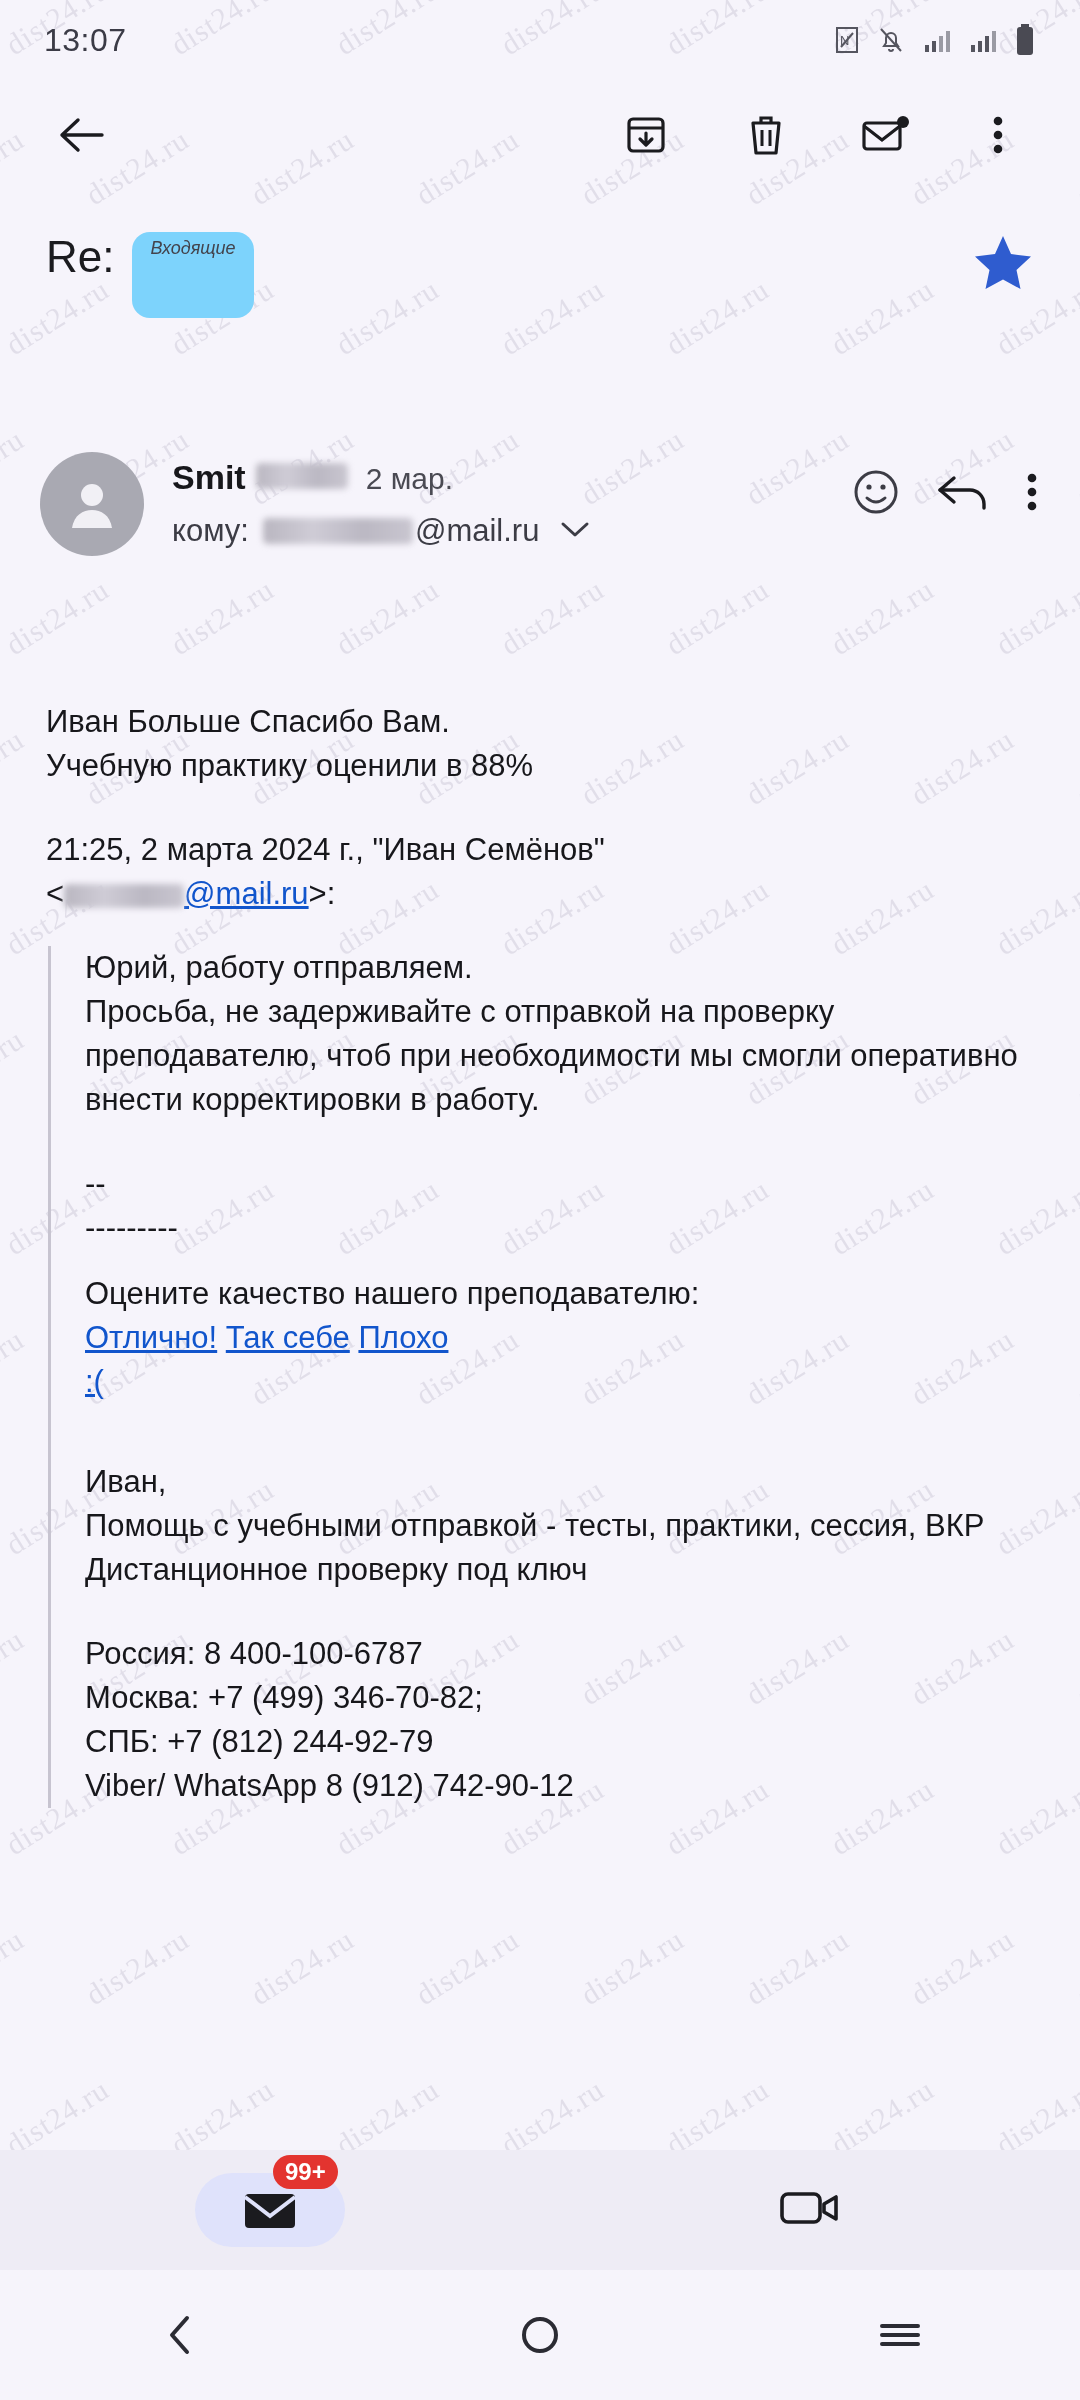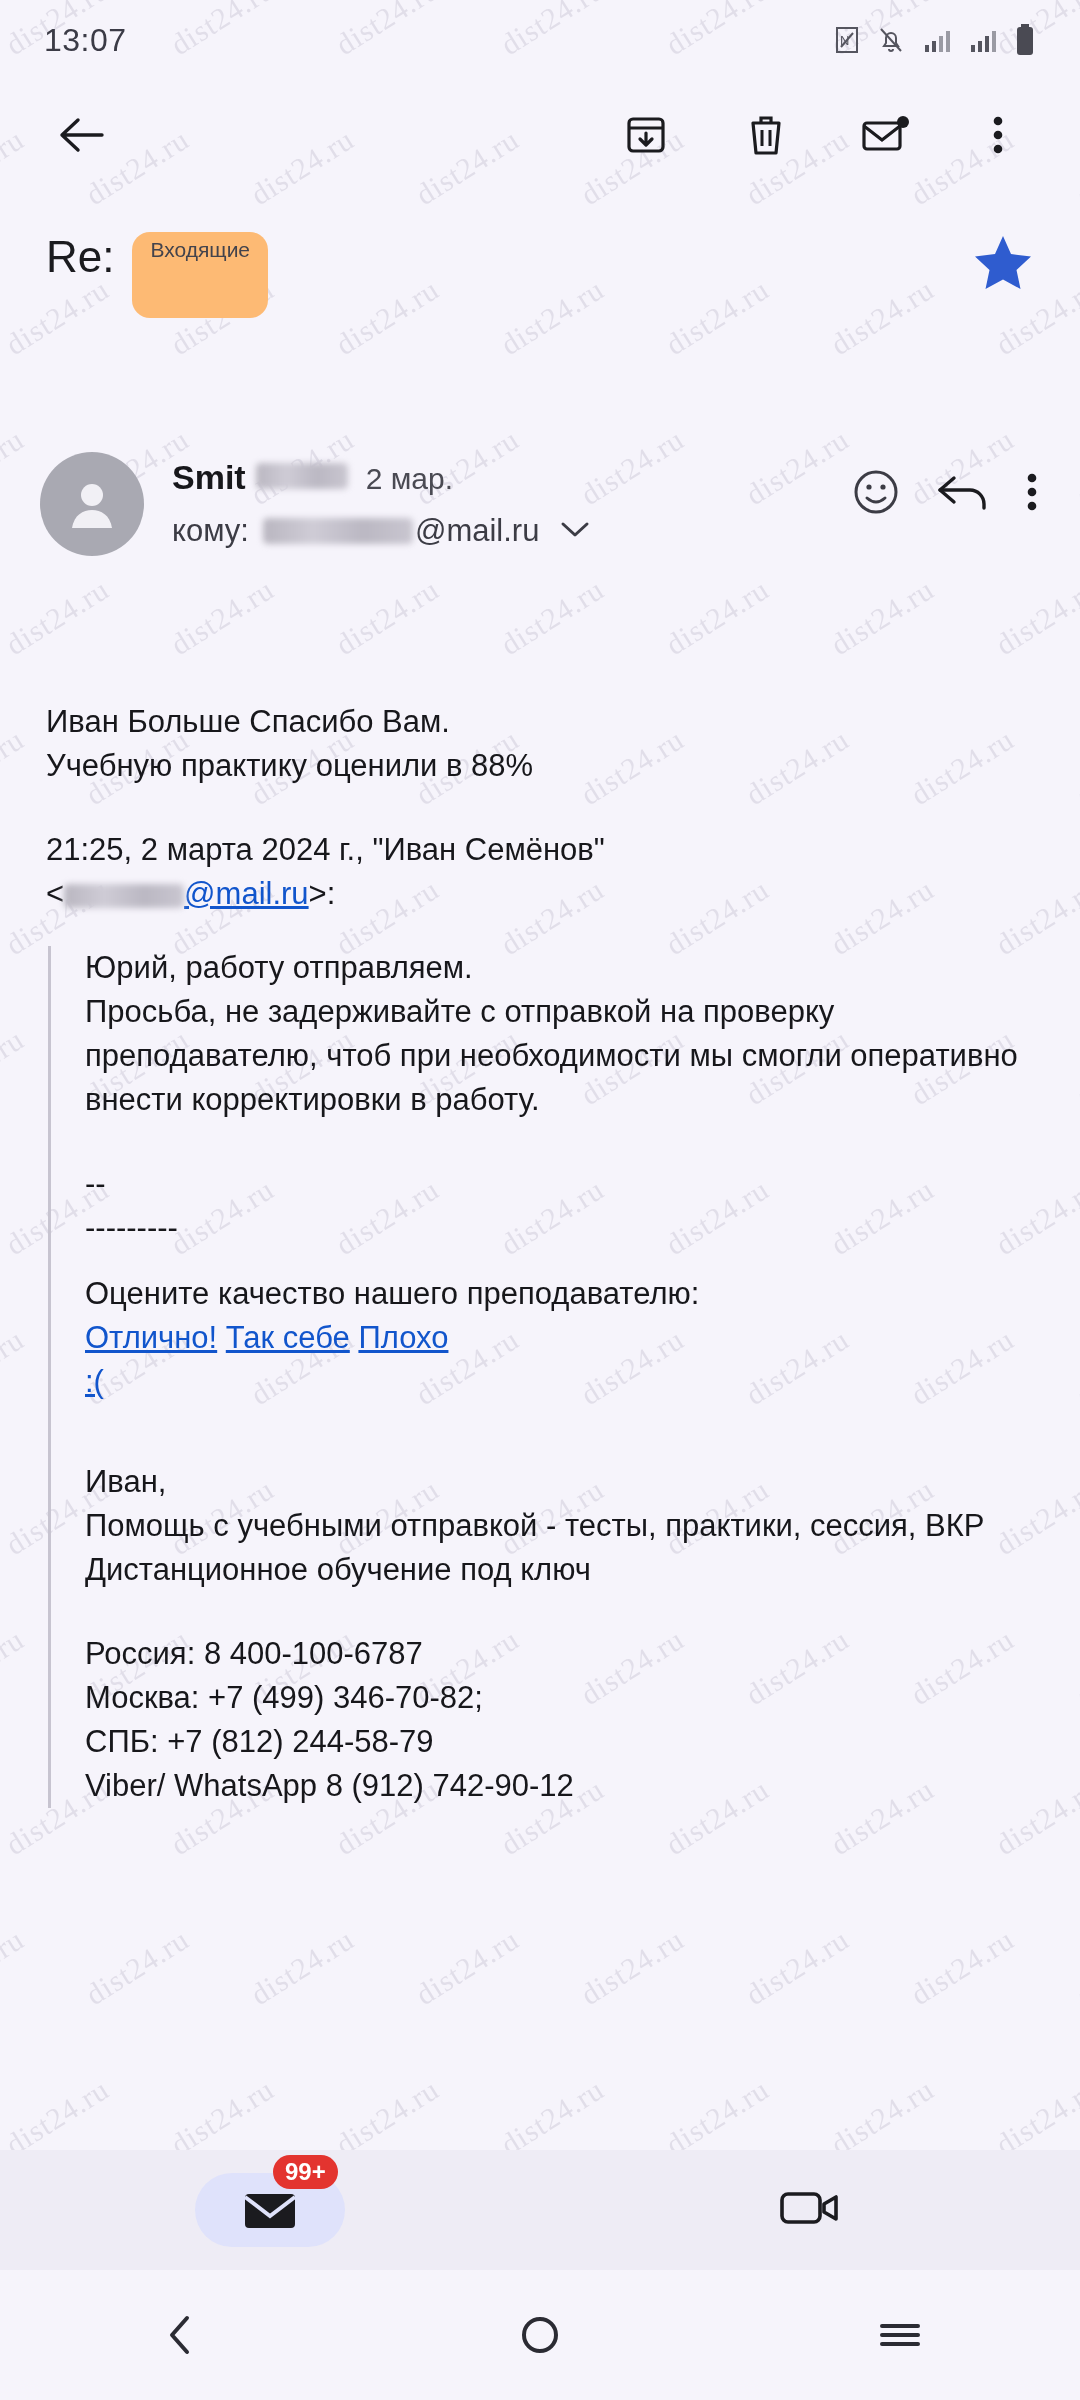--- a/index.html
+++ b/index.html
@@ -62,23 +62,23 @@
 
   
   #subject-row {
     position: absolute; top: 232px; left: 0; right: 0;
     display: flex; padding: 0 46px; z-index: 10;
     height: 86px;
   }
   #subject-text { font-size: 44px; color: #1b1b1f; font-weight: 400; }
   #label-chip {
     margin-left: 18px;
-    background: #fdba74; color: #43434c;
+    background: #7dd3fc; color: #43434c;
     border-radius: 18px; padding: 7px 18px;
-    font-size: 21px; line-height: 1;
+    font-size: 18px; line-height: 1; font-style: italic;
   }
   #star-btn { margin-left: auto; }
 
   
   #sender-row {
     position: absolute; top: 452px; left: 0; right: 0; height: 130px;
     display: flex; align-items: flex-start; padding: 0 40px; z-index: 10;
   }
   #avatar {
     width: 104px; height: 104px; border-radius: 50%;
@@ -315,25 +315,25 @@
         <a class="link" href="#">Отлично!</a>
         <a class="link" href="#">Так себе</a>
         <a class="link" href="#">Плохо</a>
       </p>
       <p>
         <a class="link" href="#">:(</a>
       </p>
       <div class="gap-lg"></div>
       <p>Иван,</p>
       <p>Помощь с учебными отправкой - тесты, практики, сессия, ВКР</p>
-      <p>Дистанционное обучение под ключ</p>
+      <p>Дистанционное проверку под ключ</p>
       <div class="gap-md"></div>
       <p>Россия: 8 400-100-6787</p>
       <p>Москва: +7 (499) 346-70-82;</p>
-      <p>СПБ: +7 (812) 244-58-79</p>
+      <p>СПБ: +7 (812) 244-92-79</p>
       <p>Viber/ WhatsApp 8 (912) 742-90-12</p>
     </div>
   </div>
 
   <div id="bottombar">
     <div class="bb-item">
       <div id="mail-pill">
         <svg width="62" height="48" viewBox="0 0 62 48">
           <rect x="6" y="8" width="50" height="34" rx="4" fill="#1b1b1f"></rect>
           <path d="M6 11 L31 30 L56 11" fill="none" stroke="#dfe2fb" stroke-width="4"></path>

